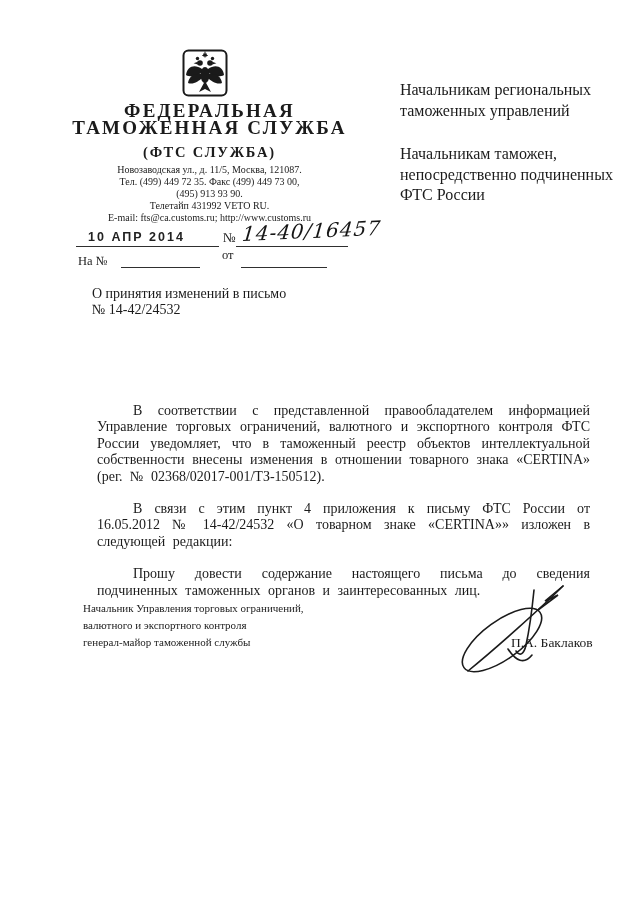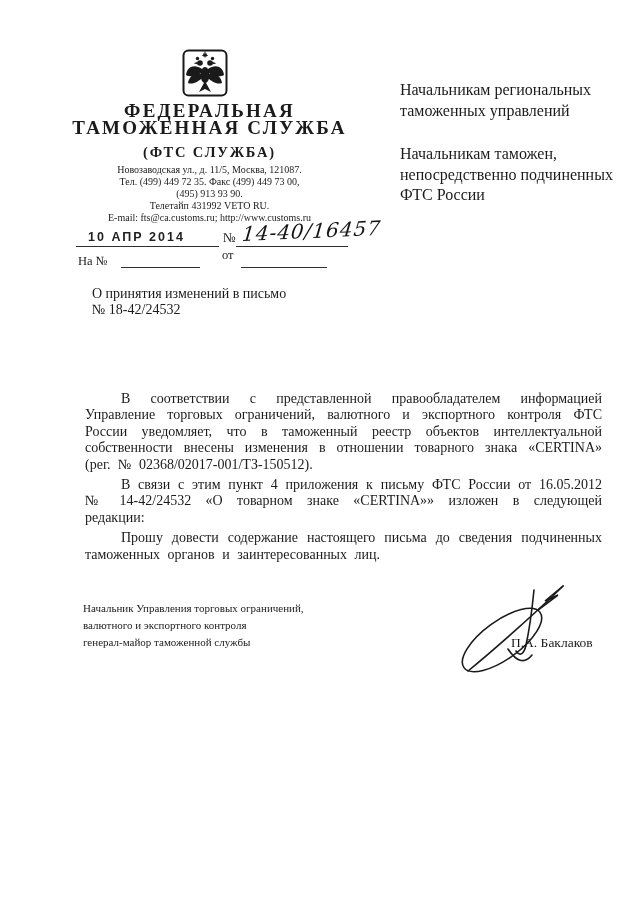--- a/index.html
+++ b/index.html
@@ -32,21 +32,21 @@
     transform:rotate(-2.5deg) skewX(-8deg); transform-origin:left bottom; color:#161616;
   }
   .uline { border-bottom:1.4px solid #2f2f2f; height:0; }
   .small-label { font-size:12.5px; }
 
   
   .subject { font-size:14px; line-height:16px; }
 
   
   .body { font-size:14px; line-height:16.4px; text-align:justify; }
-  .body p { margin:4px; text-indent:36px; word-spacing:4px; }
+  .body p { margin:16px; text-indent:36px; word-spacing:4px; }
   .body p.tight { word-spacing:0.5px; letter-spacing:-0.2px; }
 
   
   .signoff { font-size:11px; line-height:16.8px; }
   .signer { font-size:13.5px; white-space:nowrap; }
   .sig-svg { pointer-events:none; }
 </style>
 </head>
 <body>
 
@@ -103,21 +103,21 @@
   <div class="abs handwritten" style="left:241px; top:222px;">14-40/16457</div>
   <div class="abs uline" style="left:236px; top:246px; width:112px;"></div>
 
   <div class="abs small-label" style="left:78px; top:254px;">На №</div>
   <div class="abs uline" style="left:121px; top:267px; width:79px;"></div>
   <div class="abs small-label" style="left:222px; top:248px;">от</div>
   <div class="abs uline" style="left:241px; top:267px; width:86px;"></div>
 
   <div class="abs subject" style="left:92px; top:286px; width:280px;">
     <div>О принятия изменений в письмо</div>
-    <div>№ 18-42/24532</div>
+    <div>№ 14-42/24532</div>
   </div>
 
   <div class="abs body" style="left:81px; top:387px; width:525px;">
     <p>В соответствии с представленной правообладателем информацией Управление торговых ограничений, валютного и экспортного контроля ФТС России уведомляет, что в таможенный реестр объектов интеллектуальной собственности внесены изменения в отношении товарного знака «CERTINA» (рег. № 02368/02017-001/ТЗ-150512).</p>
     <p>В связи с этим пункт 4 приложения к письму ФТС России от 16.05.2012 № 14-42/24532 «О товарном знаке «CERTINA»» изложен в следующей редакции:</p>
     <p>Прошу довести содержание настоящего письма до сведения подчиненных таможенных органов и заинтересованных лиц.</p>
   </div>
 
   <div class="abs signoff" style="left:83px; top:600px; width:340px;">
     <div>Начальник Управления торговых ограничений,</div>

